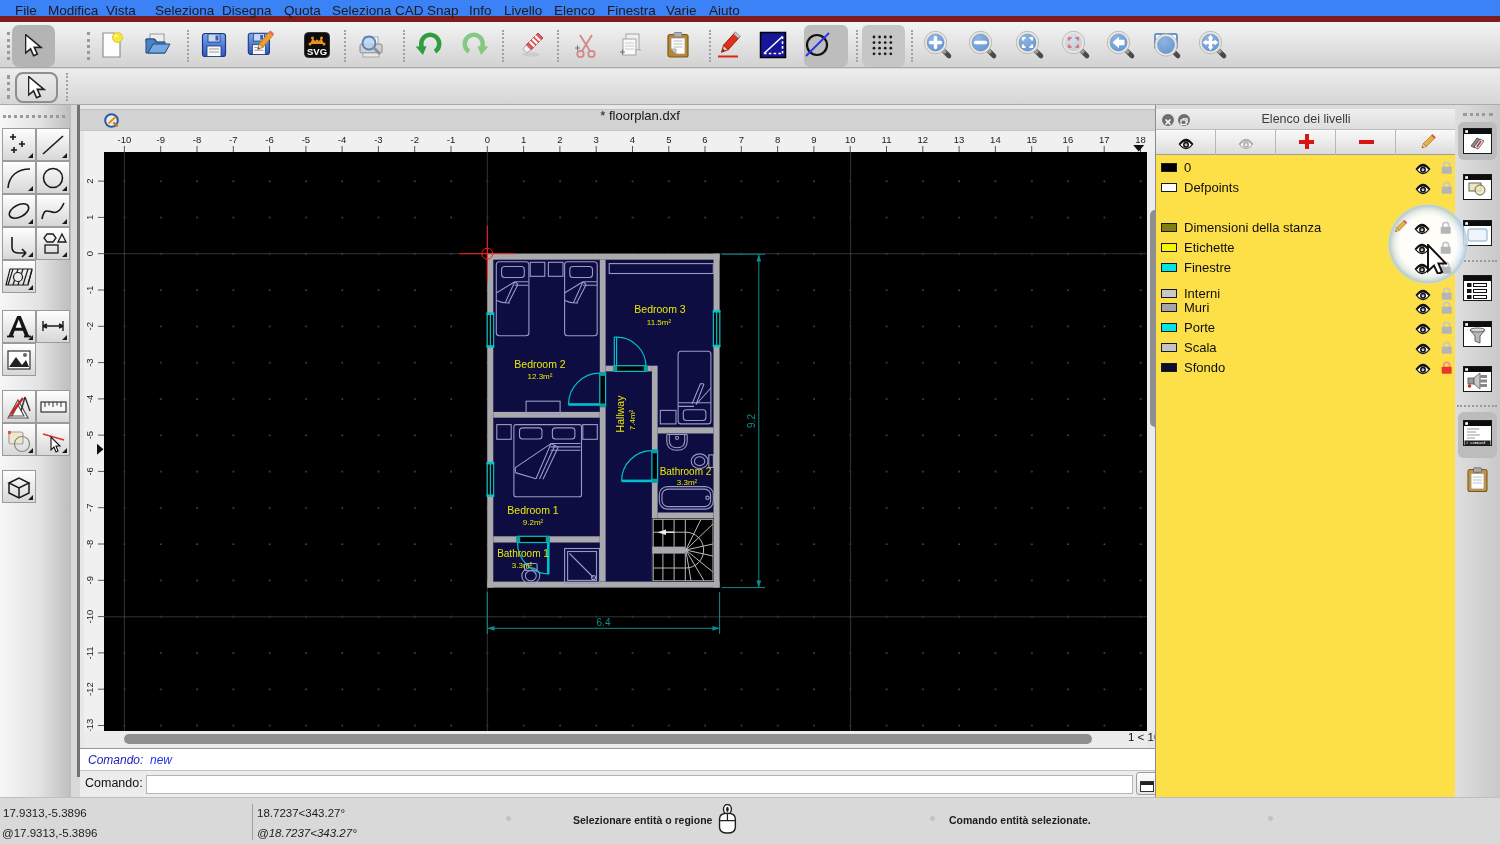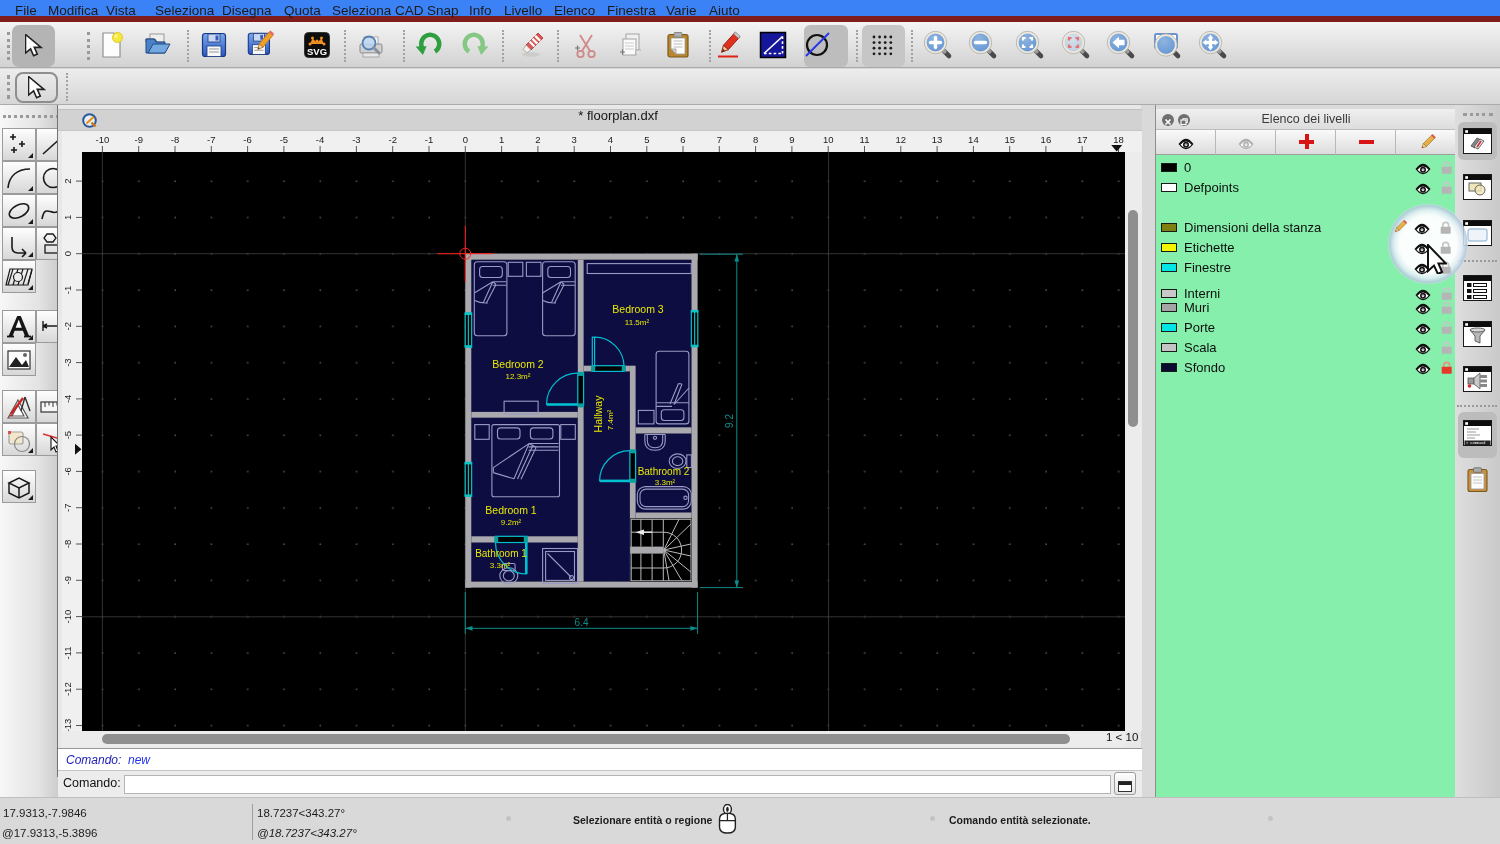--- a/index.html
+++ b/index.html
@@ -18,37 +18,37 @@
 .tsep { position:absolute; width:2px; border-left:2px dotted #a2a2a2; }
 .tbtn-sel { position:absolute; background:#b4b4b4; border-radius:7px; }
 .tbtn-press { position:absolute; background:#c6c6c6; border-radius:6px; }
 .icon { position:absolute; }
 
 
 #dock { left:0; top:105px; width:71px; height:692px; background:linear-gradient(to right,#f7f7f7 0%,#e3e3e3 55%,#bdbdbd 100%); }
 .pbtn { position:absolute; width:34px; height:33px; background:linear-gradient(#fefefe,#d7d7d7); border:1px solid #9b9b9b; }
 
 
-#docwin { left:57px; top:105px; width:1084px; height:672px; background:#e8e8e8; border-left:1px solid #737373; }
+#docwin { left:77px; top:105px; width:1084px; height:672px; background:#e8e8e8; border-left:3px solid #737373; }
 #titlebar { left:0; top:4px; width:1084px; height:22px; background:#d2d2d2; border-top:1px solid #c0c0c0; border-bottom:1px solid #c6c6c6;}
 #titletext { position:absolute; left:0; top:3px; width:1120px; text-align:center; font-size:13px; color:#141414; }
 #hruler { left:4px; top:26px; width:1080px; height:21px; background:#f0f0f0; }
 #vruler { left:4px; top:47px; width:20px; height:579px; background:#f0f0f0; }
 #canvas { left:24px; top:47px; width:1043px; height:579px; background:#000; }
 #vscroll { left:1067px; top:47px; width:17px; height:579px; background:#ececec; }
 #hscroll { left:4px; top:626px; width:1063px; height:16px; background:#ececec; }
 .thumb { position:absolute; background:#8f8f8f; border-radius:5px; }
 #pageind { left:1048px; top:626px; font-size:11.5px; color:#111; }
 #cmdhist { left:0px; top:643px; width:1084px; height:22px; background:#fff; border-top:1px solid #999; font-size:12px; }
 #cmdrow { left:0px; top:665px; width:1084px; height:27px; background:#ececec; border-top:1px solid #c4c4c4; }
 #cmdinput { position:absolute; left:66px; top:4px; width:987px; height:19px; background:#fff; border:1px solid #b5b5b5; }
 #cmdbtn { position:absolute; left:1056px; top:1px; width:22px; height:23px; background:linear-gradient(#fdfdfd,#e4e4e4); border:1px solid #9d9d9d; border-radius:3px; }
 
 
-#rpanel { left:1155px; top:105px; width:300px; height:692px; background:#86efac; border-left:1px solid #8d8d8d;padding-left:44px; }
+#rpanel { left:1155px; top:105px; width:300px; height:692px; background:#fde047; border-left:1px solid #8d8d8d;padding-left:44px; }
 #rpanel .topstrip { position:absolute; left:0; top:0; width:300px; height:4px; background:#dadada; }
 #ptitle { left:0; top:4px; width:300px; height:21px; background:linear-gradient(#efefef,#dddddd); border-bottom:1px solid #bdbdbd; }
 #ptitle .t { position:absolute; width:100%; text-align:center; top:3px; font-size:12.5px; color:#3a3a3a; }
 #ptoolbar { left:0; top:25px; width:300px; height:25px; background:linear-gradient(#fafafa,#dcdcdc); border-bottom:1px solid #9e9e9e; }
 #ptoolbar .cell { position:absolute; top:0; width:60px; height:25px; border-right:1px solid #b8b8b8; }
 .lrow { position:absolute; left:0; width:300px; height:20px; }
 .lrow .sw { position:absolute; left:5px; top:5.5px; width:16px; height:9px; border:1px solid #1a1a1a; }
 .lrow .nm { position:absolute; left:28px; top:2.5px; font-size:13px; color:#0d0d0d; }
 
 
@@ -1094,21 +1094,21 @@
           <rect x="10.5" y="0.8" width="8" height="4.5" rx="1" fill="#aaa" stroke="#666" stroke-width="0.8"></rect>
           <rect x="8" y="6.5" width="13" height="15.5" fill="#fdfdfd" stroke="#999" stroke-width="0.8"></rect>
           <g stroke="#bbb" stroke-width="0.9">
             <line x1="10" y1="10" x2="19" y2="10"></line>
             <line x1="10" y1="13" x2="19" y2="13"></line>
             <line x1="10" y1="16" x2="19" y2="16"></line>
           </g>
         </svg></div>
 </div>
   <div id="statusbar" class="abs">
-    <span class="s" style="left:3px;top:9px;">17.9313,-7.9846</span>
+    <span class="s" style="left:3px;top:9px;">17.9313,-5.3896</span>
     <span class="s" style="left:2px;top:29px;">@17.9313,-5.3896</span>
     <span class="s" style="left:257px;top:9px;">18.7237&lt;343.27°</span>
     <span class="s" style="left:257px;top:29px;font-style:italic;">@18.7237&lt;343.27°</span>
     <div style="position:absolute;left:716px;top:6px;transform:scale(0.88);transform-origin:0 0;"><svg width="26" height="36" viewBox="0 0 26 36" xmlns="http://www.w3.org/2000/svg">
           <ellipse cx="13" cy="6" rx="4.5" ry="5.5" fill="#fff" stroke="#222" stroke-width="1.6"></ellipse>
           <path d="M4,17 Q4,10.5 13,10.5 Q22,10.5 22,17 L22,26 Q22,33 13,33 Q4,33 4,26 Z" fill="#fff" stroke="#222" stroke-width="1.6"></path>
           <line x1="13" y1="10.5" x2="13" y2="19" stroke="#222" stroke-width="1.4"></line>
           <path d="M4,19 L22,19" stroke="#222" stroke-width="1.4"></path>
           <ellipse cx="13" cy="6" rx="1.5" ry="3" fill="#222"></ellipse>
         </svg></div>

